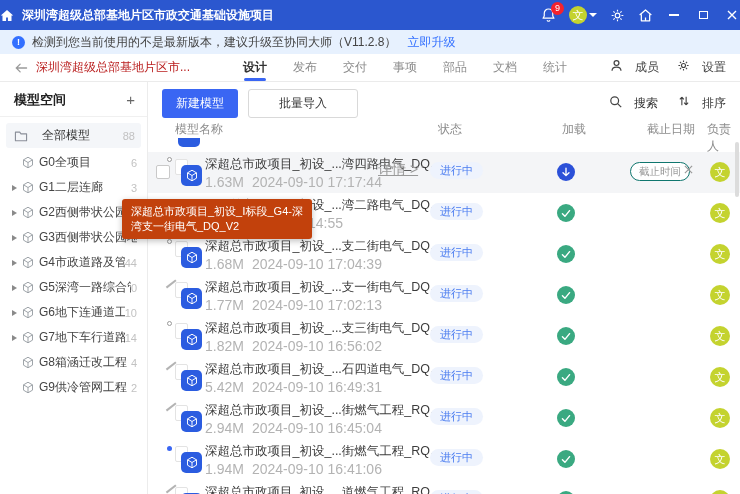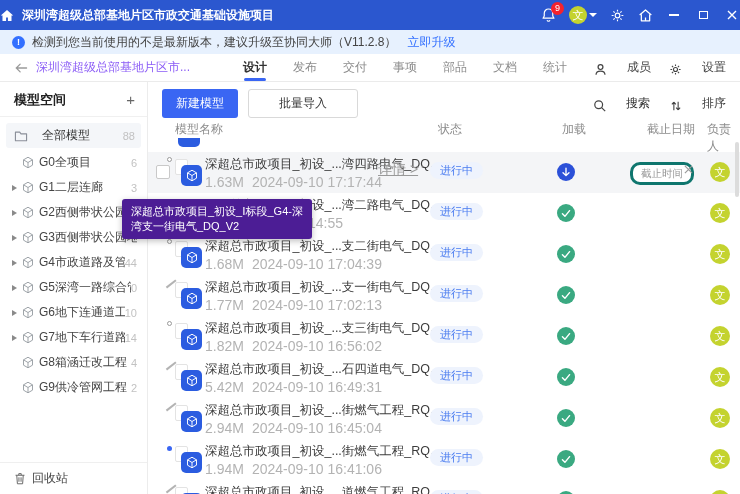--- a/index.html
+++ b/index.html
@@ -19,27 +19,27 @@
   .win-max i { display:block; width:9px; height:8px; border:1.3px solid #fff; }
 
   
   .notifbar { height:24px; background:#e7f1fe; display:flex; align-items:center; padding:0 12px; gap:7px; color:#444; font-size:12px; }
   .info-dot { width:13px; height:13px; border-radius:50%; background:#3370ff; color:#fff; font-size:9px; font-weight:bold; display:flex; align-items:center; justify-content:center; flex:0 0 auto; }
   .notif-link { color:#3370ff; margin-left:4px; cursor:pointer; }
 
   
   .toolbar { height:28px; border-bottom:1px solid #ebebeb; display:flex; align-items:center; padding:0 14px; position:relative; background:#fff; }
   .back-group { display:flex; align-items:center; gap:8px; }
-  .back-title { font-size:12px; color:#8b5cf6; max-width:165px; white-space:nowrap; overflow:hidden; text-overflow:ellipsis; }
+  .back-title { font-size:12px; color:#b91c1c; max-width:165px; white-space:nowrap; overflow:hidden; text-overflow:ellipsis; }
   .tab-bar { position:absolute; left:243px; top:0; height:28px; display:flex; align-items:center; gap:26px; }
   .tab { color:#8c8c8c; font-size:12px; cursor:pointer; position:relative; height:28px; line-height:26px; }
   .tab.active { color:#333; font-weight:bold; }
   .tab.active::after { content:""; position:absolute; left:50%; transform:translateX(-50%); bottom:1px; width:22px; height:3px; border-radius:2px; background:#3a66f3; }
   .toolbar-right { margin-left:auto; display:flex; align-items:center; gap:18px; color:#444; }
-  .tbtn { display:flex; align-items:flex-end; gap:20px; cursor:pointer; }
+  .tbtn { display:flex; align-items:flex-start; gap:12px; cursor:pointer; }
 
   
   .body { display:flex; height:412px; }
   .sidebar { width:148px; flex:0 0 148px; border-right:1px solid #ececec; position:relative; background:#fff; }
   .s-header { display:flex; align-items:center; padding:9px 12px 7px 14px; border-bottom:1px solid #f0f0f0; }
   .s-title { font-size:13px; font-weight:bold; color:#222; }
   .s-add { margin-left:auto; color:#666; font-size:15px; line-height:14px; cursor:pointer; }
   .all-models { margin:6px 6px 2px 6px; padding:4px 6px 4px 8px; display:flex; align-items:center; gap:14px; background:#f4f6f9; border-radius:3px; cursor:pointer; }
   .all-label { font-size:12px; color:#333; }
   .s-count { margin-left:auto; color:#c2c2c2; font-size:11px; }
@@ -72,27 +72,27 @@
   .mk-slash { left:-9px; top:2px; width:12px; height:1.5px; background:#b3b3b3; transform:rotate(-38deg); }
   .r-title { position:absolute; left:57px; top:4px; width:230px; font-size:12.5px; color:#3c3c3c; white-space:nowrap; overflow:hidden; }
   .r-meta { position:absolute; left:57px; top:22px; font-size:14px; color:#b3b3b3; white-space:nowrap; }
   .r-meta .sz { margin-right:8px; }
   .detail { position:absolute; left:230px; top:9px; font-size:14px; color:#999; cursor:pointer;text-decoration:underline; }
   .more { position:absolute; left:264px; top:5px; font-size:12px; color:#999; letter-spacing:1px; cursor:pointer; }
   .status { position:absolute; left:282px; top:10px; background:#eef3fd; color:#4a7cf0; font-size:11px; padding:3px 10px; border-radius:11px; line-height:1; }
   .load { position:absolute; left:409px; top:11px; width:18px; height:18px; border-radius:50%; display:flex; align-items:center; justify-content:center; }
   .ld-ok { background:#3aa981; }
   .ld-dl { background:#2b50d8; cursor:pointer; }
-  .dl-pill { position:absolute; left:482px; top:10px; border:3px solid #0f766e; border-radius:10px; background:#fff; color:#999; font-size:10.5px; padding:3px 8px; line-height:1; cursor:pointer; }
+  .dl-pill { position:absolute; left:482px; top:10px; border:1px solid #0f766e; border-radius:10px; background:#fff; color:#999; font-size:10.5px; padding:3px 8px; line-height:1; cursor:pointer; }
   .dl-x { position:absolute; left:536px; top:13px; cursor:pointer; display:flex; }
   .avatar { position:absolute; left:562px; top:10px; width:20px; height:20px; border-radius:50%; background:#c4d32f; color:#fff; font-size:11px; display:flex; align-items:center; justify-content:center; }
   .scroll-thumb { position:absolute; right:1px; top:4px; width:4px; height:55px; border-radius:2px; background:#dcdcdc; }
 
   
-  .tooltip { position:absolute; left:122px; top:199px; background:#4c1d95; color:#fff; font-size:11px; line-height:15px; padding:5px 9px; border-radius:3px; z-index:30; white-space:nowrap; box-shadow:0 2px 6px rgba(0,0,0,.25); }
+  .tooltip { position:absolute; left:122px; top:199px; background:#c2410c; color:#fff; font-size:11px; line-height:15px; padding:5px 9px; border-radius:3px; z-index:30; white-space:nowrap; box-shadow:0 2px 6px rgba(0,0,0,.25); }
 </style>
 </head>
 <body>
 
 <div class="window">
 
   <div class="titlebar">
     <span style="display:flex">
       <svg width="14" height="13" viewBox="0 0 18 16">
           <path d="M9 1L1 8h2.2v7h4.6v-4.4h2.4V15h4.6V8H17z" fill="#fff"></path>
@@ -301,28 +301,20 @@
             <span style="display:flex">
               <svg width="12" height="13" viewBox="0 0 14 16" fill="none" stroke="#9aa0a6" stroke-width="1.2" stroke-linejoin="round">
                 <path d="M7 1.5l5.5 3.2v6.6L7 14.5 1.5 11.3V4.7z"></path>
                 <path d="M7 8L1.5 4.7M7 8l5.5-3.3M7 8v6.5"></path>
               </svg>
             </span>
             <span class="tree-label">G9供冷管网工程</span>
             <span class="s-count">2</span>
           </div>
         </div>
-      <div class="recycle">
-        <span style="display:flex">
-          <svg width="12" height="13" viewBox="0 0 14 16" fill="none" stroke="#666" stroke-width="1.2">
-              <path d="M1.5 4h11M5.5 4V2h3v2M3 4l.8 10.5h6.4L11 4M5.7 6.5v5.5M8.3 6.5v5.5"></path>
-            </svg>
-        </span>
-        <span>回收站</span>
-      </div>
     </div>
 
     <div class="main">
       <div class="m-top">
         <button class="btn-primary">新建模型</button>
         <button class="btn-default">批量导入</button>
         <div class="m-top-right">
           <span class="tbtn">
             <svg width="13" height="13" viewBox="0 0 16 16" fill="none" stroke="#444" stroke-width="1.5">
                 <circle cx="7" cy="7" r="4.8"></circle>

